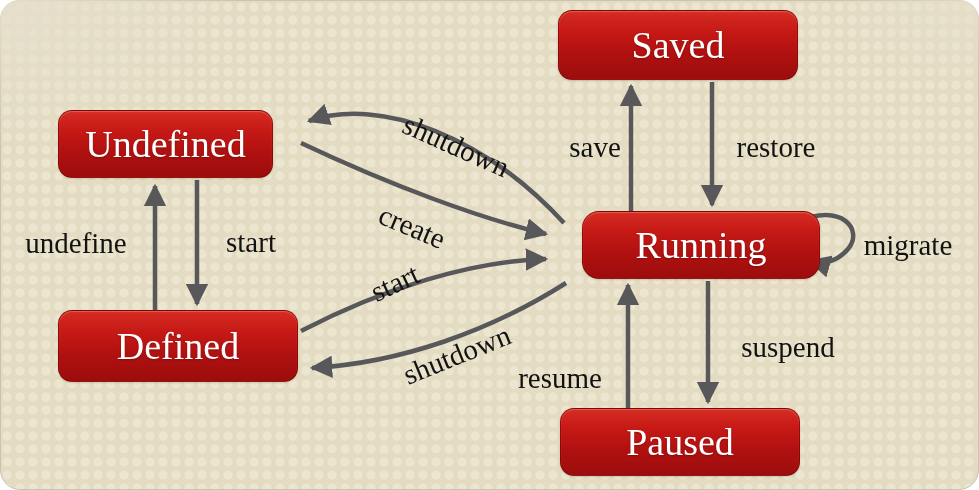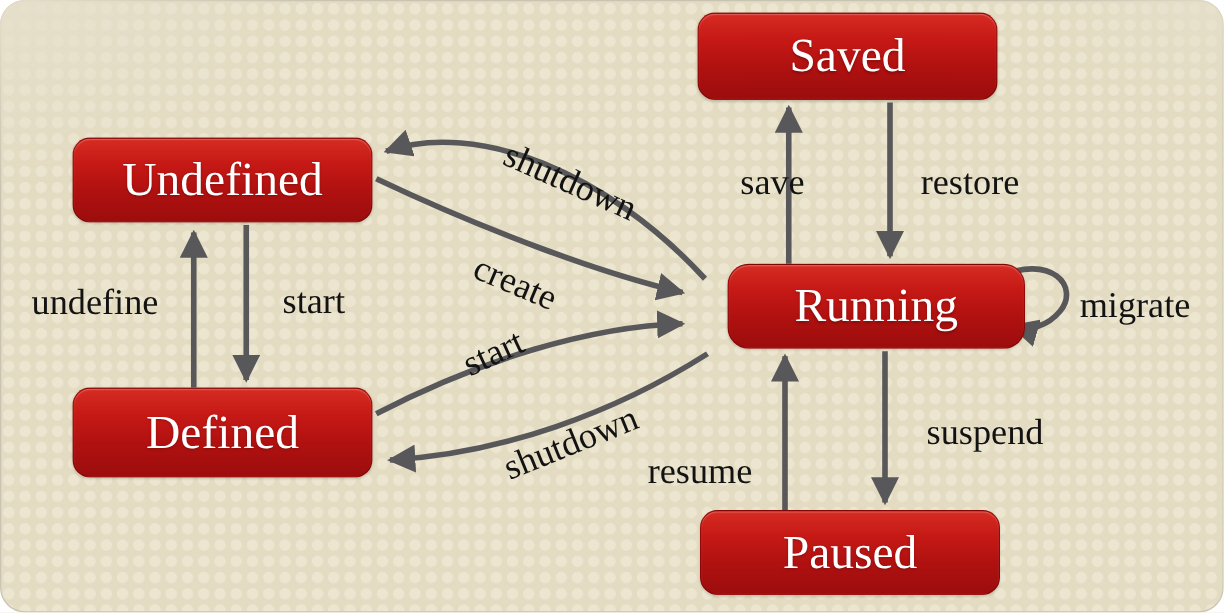--- a/index.html
+++ b/index.html
@@ -33,34 +33,34 @@
     background:linear-gradient(180deg,#d52c22 0%,#c61916 30%,#b01110 62%,#9c0d0d 100%);
     border:1px solid rgba(110,0,0,0.55);
     border-radius:14px;
     box-shadow:inset 0 1px 1px rgba(255,255,255,0.25), 0 1px 2px rgba(0,0,0,0.15);
     color:#ffffff;
     font-size:38px;
     text-shadow:0 1px 2px rgba(0,0,0,0.25);
     box-sizing:border-box;
   }
   .state-saved    {left:558px;top:10px; width:240px;height:70px;}
-  .state-undefined{left:58px; top:110px;width:240px;height:68px;}
+  .state-undefined{left:58px; top:110px;width:215px;height:68px;}
   .state-running  {left:582px;top:211px;width:238px;height:68px;border-radius:17px;}
   .state-defined  {left:58px; top:310px;width:240px;height:72px;}
   .state-paused   {left:560px;top:408px;width:240px;height:68px;}
   .edge-label{
     position:absolute;
     color:#121212;
     font-size:29px;
     white-space:nowrap;
     transform:translate(-50%,-50%);
   }
   .lbl-undefine      {left:76px; top:243px;}
   .lbl-define        {left:251px;top:242px;}
-  .lbl-save          {left:618px;top:147px;}
+  .lbl-save          {left:595px;top:147px;}
   .lbl-restore       {left:776px;top:147px;}
   .lbl-migrate       {left:908px;top:245px;}
   .lbl-suspend       {left:788px;top:347px;}
   .lbl-resume        {left:560px;top:378px;}
   .lbl-shutdown-top  {left:456px;top:146px;transform:translate(-50%,-50%) rotate(24deg);}
   .lbl-create        {left:412px;top:227px;transform:translate(-50%,-50%) rotate(23deg);}
   .lbl-start         {left:395px;top:283px;transform:translate(-50%,-50%) rotate(-25deg);}
   .lbl-shutdown-bot  {left:457px;top:355px;transform:translate(-50%,-50%) rotate(-22deg);}
 </style>
 </head>

